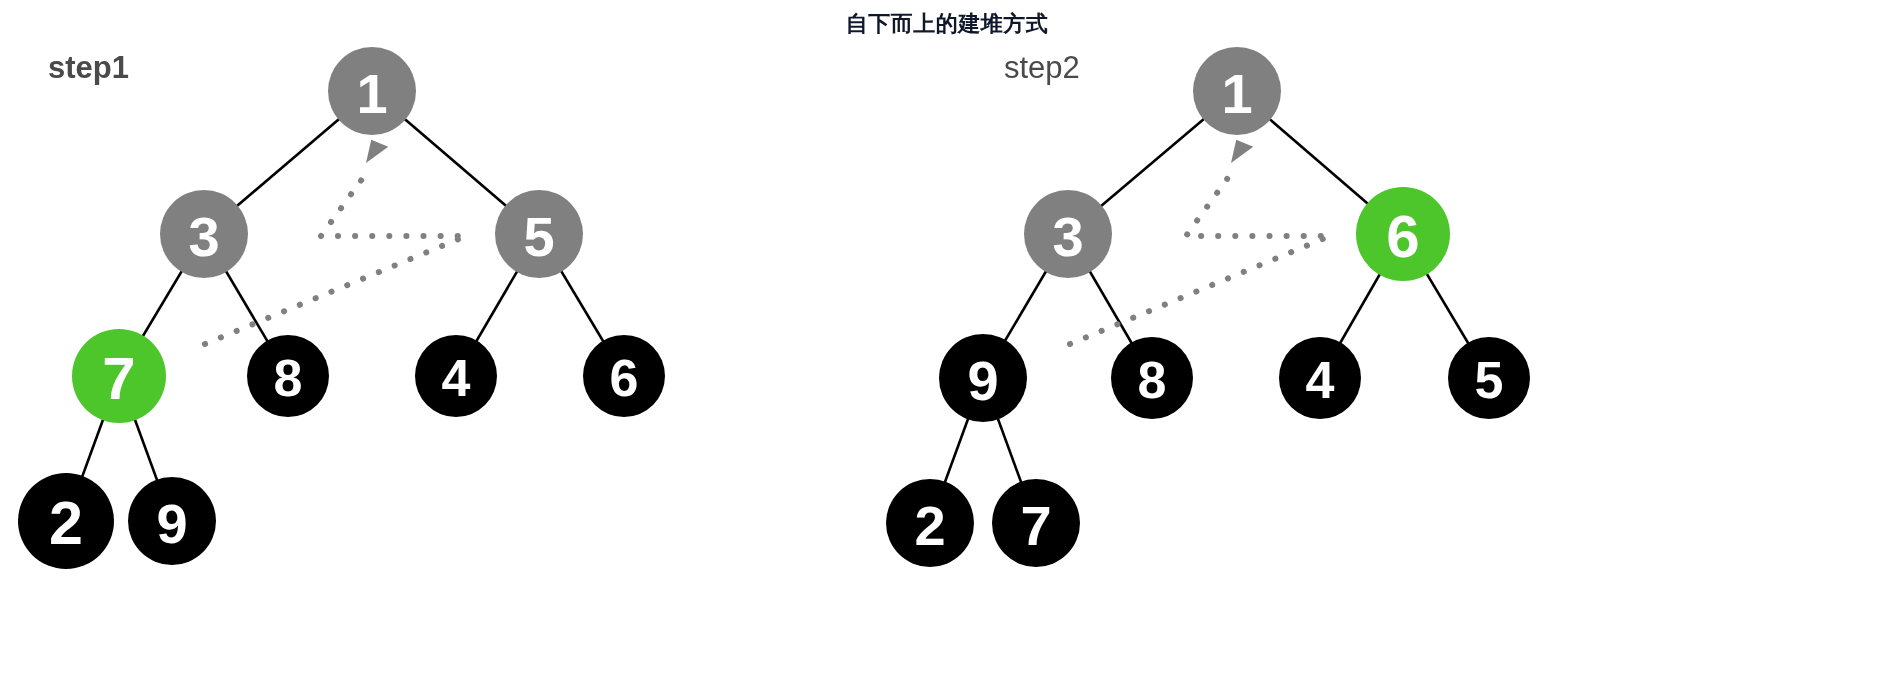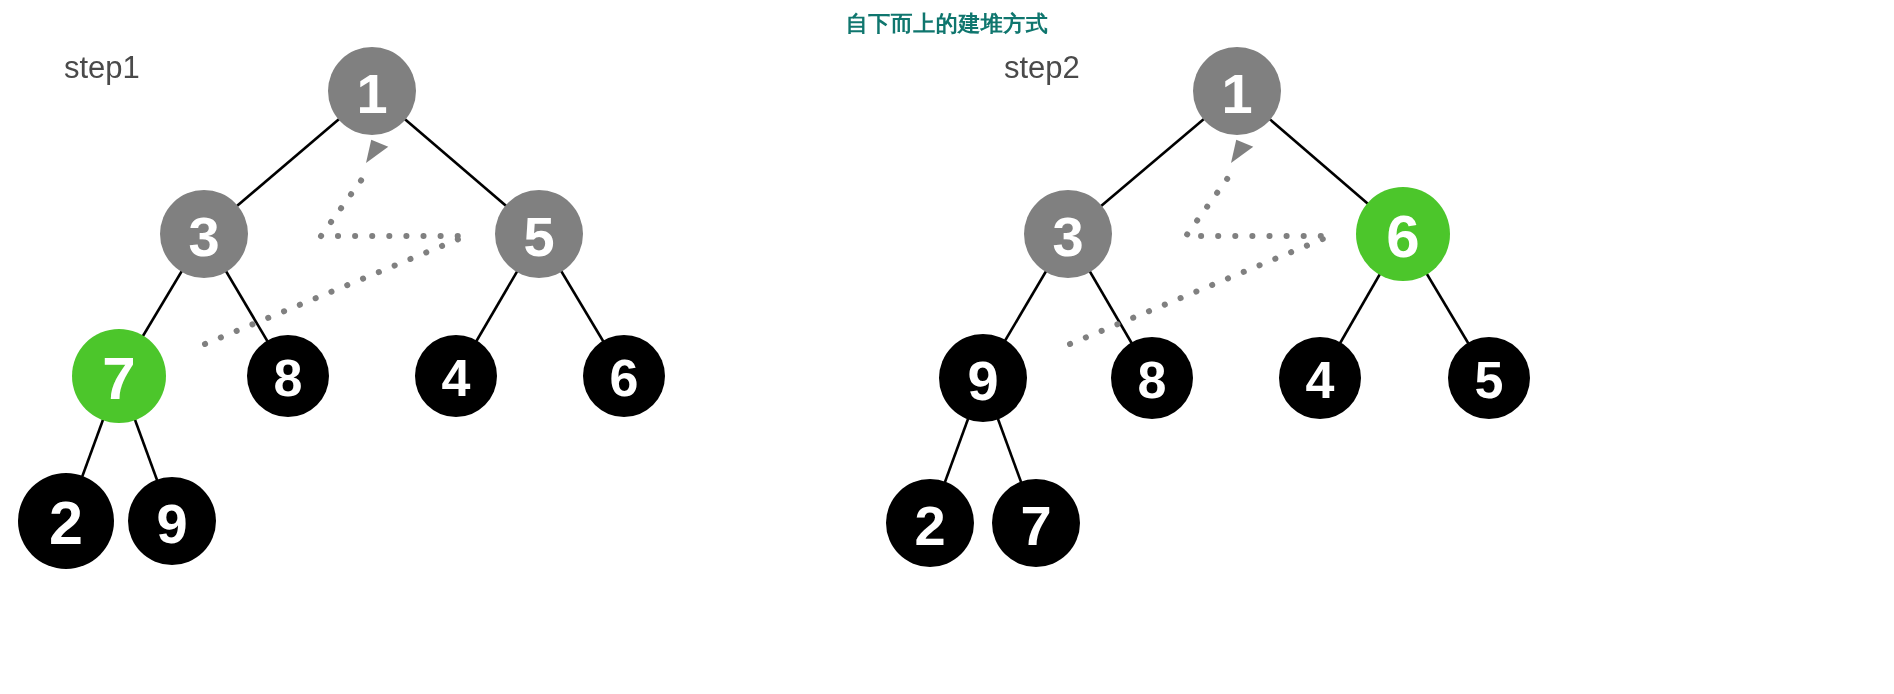--- a/index.html
+++ b/index.html
@@ -22,33 +22,33 @@
     height: 694px;
   }
   .title {
     position: absolute;
     top: 9px;
     left: 0;
     width: 1894px;
     text-align: center;
     font-size: 22px;
     font-weight: bold;
-    color: #0f766e;
+    color: #0f172a;
     letter-spacing: 0.5px;
     font-family: "DejaVu Sans", "Liberation Sans", sans-serif;
     white-space: nowrap;
   }
   .step-label {
     position: absolute;
     font-size: 31px;
     color: #4a4a4a;
     font-family: "Liberation Sans", "DejaVu Sans", sans-serif;
     white-space: nowrap;
   }
-  #step1-label { left: 64px; top: 50px; }
+  #step1-label { left: 48px; top: 50px; font-weight: bold; }
   #step2-label { left: 956px; top: 50px; margin-left: 48px; }
 
   svg text.node-label {
     font-family: "Liberation Sans", "DejaVu Sans", sans-serif;
     font-weight: bold;
     fill: #ffffff;
     text-anchor: middle;
     dominant-baseline: central;
     pointer-events: none;
   }

